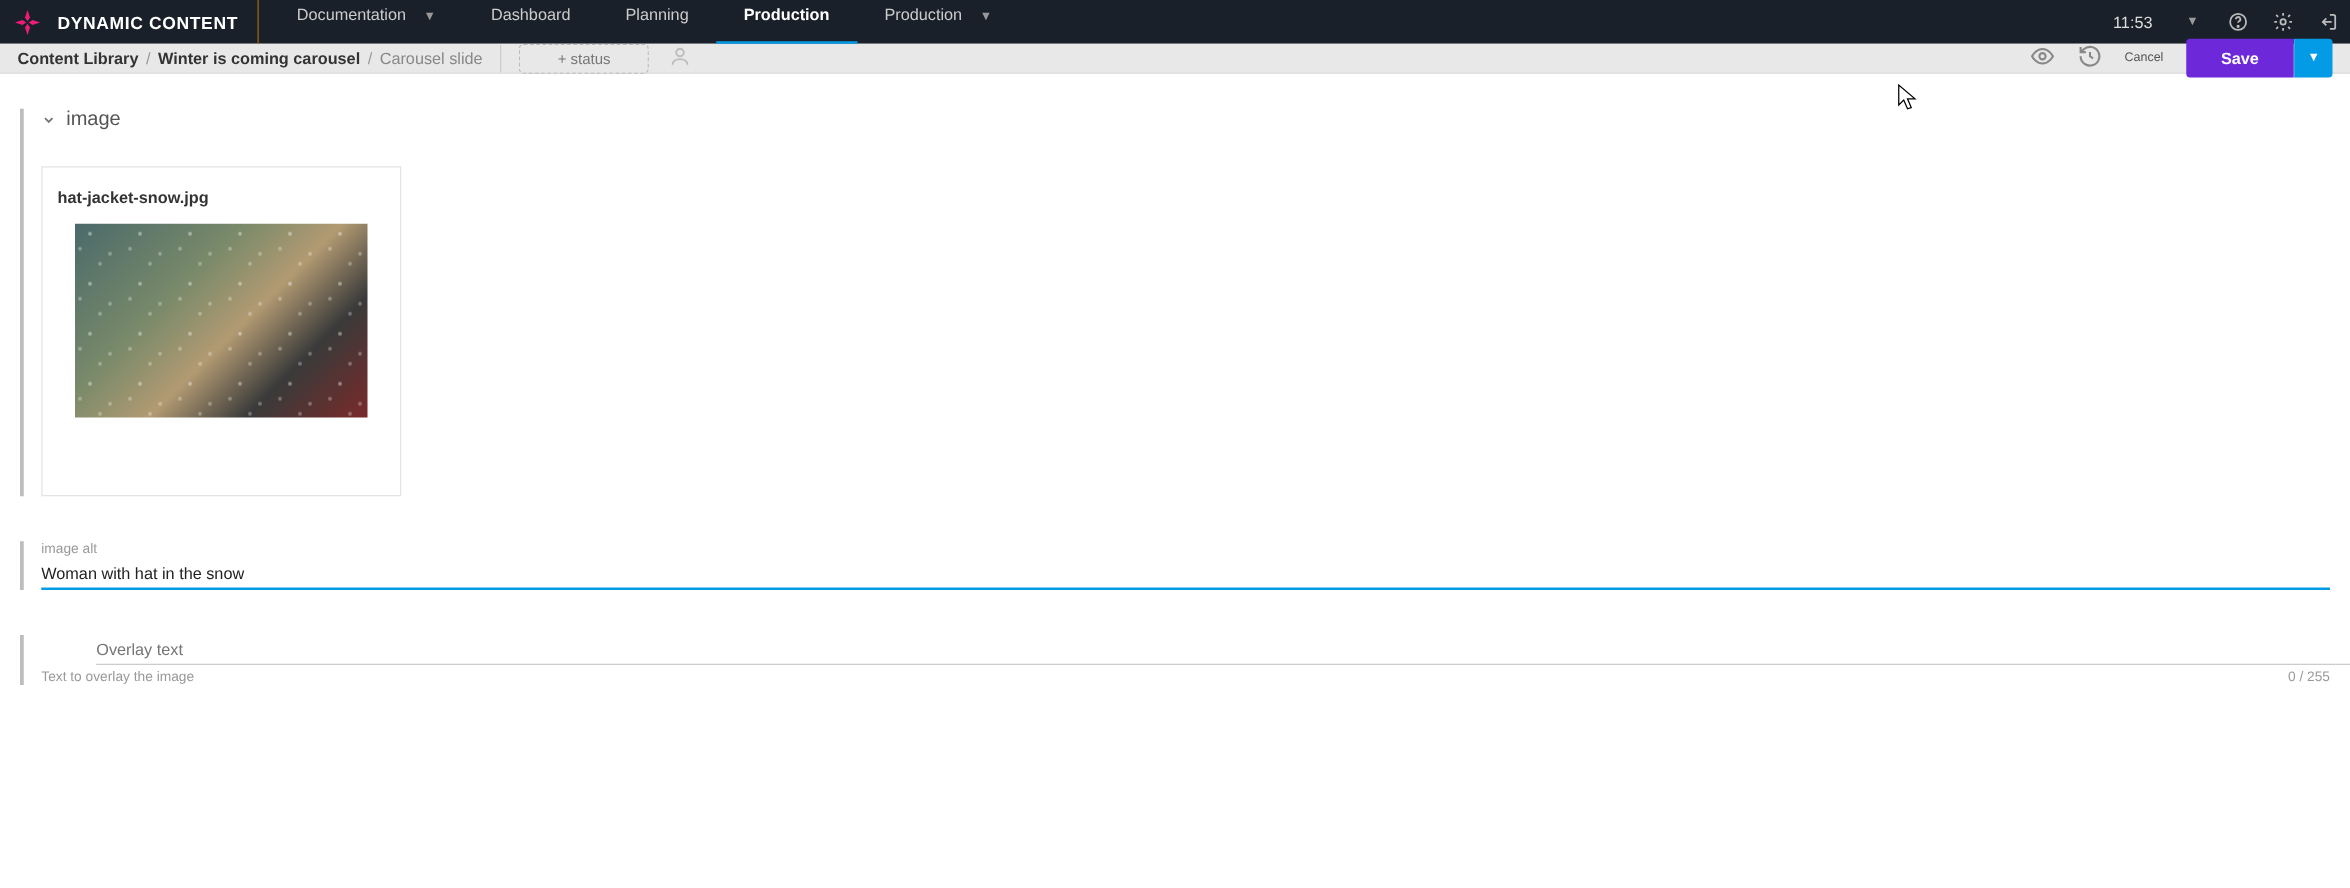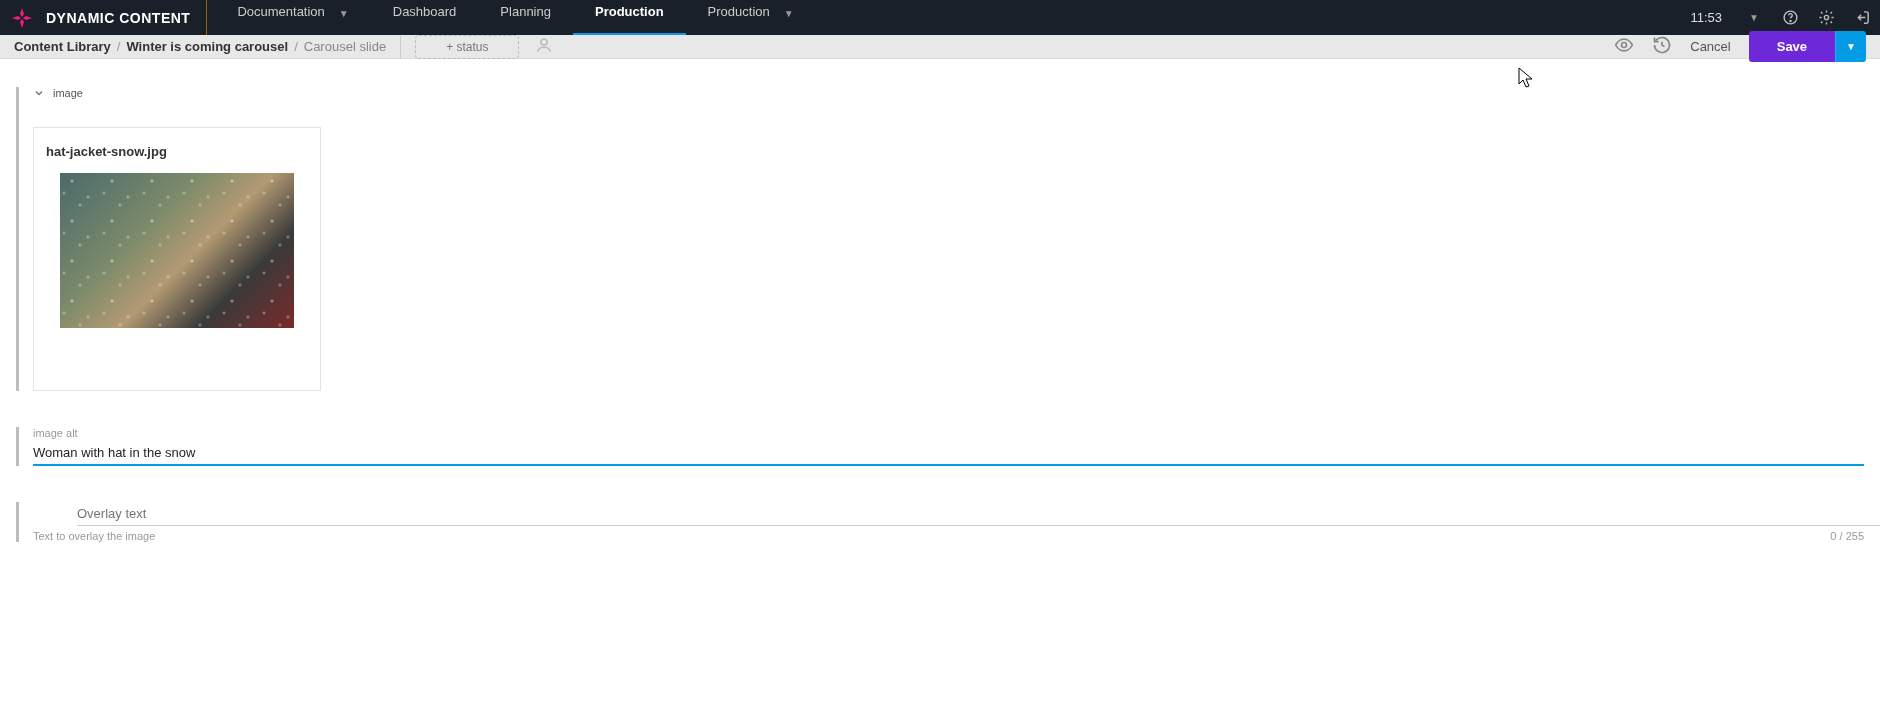--- a/index.html
+++ b/index.html
@@ -25,29 +25,29 @@
     .crumbs { display: flex; align-items: center; font-size: 13px; }
     .crumbs .root { color: #333; font-weight: 600; }
     .crumbs .sep { color: #999; margin: 0 6px; }
     .crumbs .link { color: #333; font-weight: 600; }
     .crumbs .leaf { color: #888; }
     .divider-v { width: 1px; height: 22px; background: #ccc; margin: 0 14px; }
     .status-pill { border: 1px dashed #bbb; border-radius: 4px; padding: 4px 30px; color: #777; font-size: 12px; cursor: pointer; background: transparent; }
     .user-icon { margin-left: 16px; color: #bbb; cursor: pointer; }
     .subhead-right { margin-left: auto; display: flex; align-items: center; gap: 18px; }
     .subhead-right .tool-ic { color: #888; cursor: pointer; }
-    .btn-cancel { background: transparent; border: none; color: #555; font-size: 13px; cursor: pointer; font-weight: 500; }
+    .btn-cancel { background: transparent; border: none; color: #555; font-size: 10px; cursor: pointer; font-weight: 500; }
     .btn-save-wrap { display: flex; }
     .btn-save { background: #6d28d9; color: #fff; border: none; padding: 8px 28px; font-size: 13px; font-weight: 600; border-radius: 3px 0 0 3px; cursor: pointer; }
     .btn-save-drop { background: #039be5; border: none; border-left: 1px solid #2babe8; padding: 0 10px; border-radius: 0 3px 3px 0; cursor: pointer; color: #fff; display: flex; align-items: center; }
     
     
     .main { padding: 28px 16px 30px 16px; }
     .section-marker { border-left: 3px solid #bdbdbd; padding-left: 14px; margin-bottom: 36px; }
-    .section-head { display: flex; align-items: center; gap: 8px; font-size: 11px; color: #555; cursor: pointer; }
+    .section-head { display: flex; align-items: center; gap: 8px; font-size: 16px; color: #555; cursor: pointer; }
     .media-card { width: 288px; border: 1px solid #e3e3e3; margin-top: 28px; padding: 16px 12px 62px 12px; background: #fff; }
     .media-card .fname { font-size: 13px; font-weight: 600; color: #333; margin-bottom: 14px; }
     .media-card .imgbox { width: 234px; height: 155px; margin: 0 auto; background: linear-gradient(135deg,#4a6a6a 0%,#7a8a6a 35%,#b29a72 55%,#3a3a3a 75%,#7a2a2a 100%); position: relative; overflow: hidden; }
     .media-card .imgbox::before { content:""; position:absolute; inset:0; background:
       radial-gradient(circle at 30% 20%, rgba(255,255,255,0.4) 1px, transparent 2px),
       radial-gradient(circle at 70% 60%, rgba(255,255,255,0.3) 1px, transparent 2px),
       radial-gradient(circle at 50% 80%, rgba(255,255,255,0.3) 1px, transparent 2px),
       radial-gradient(circle at 10% 50%, rgba(255,255,255,0.3) 1px, transparent 2px);
       background-size: 40px 40px; }
     

